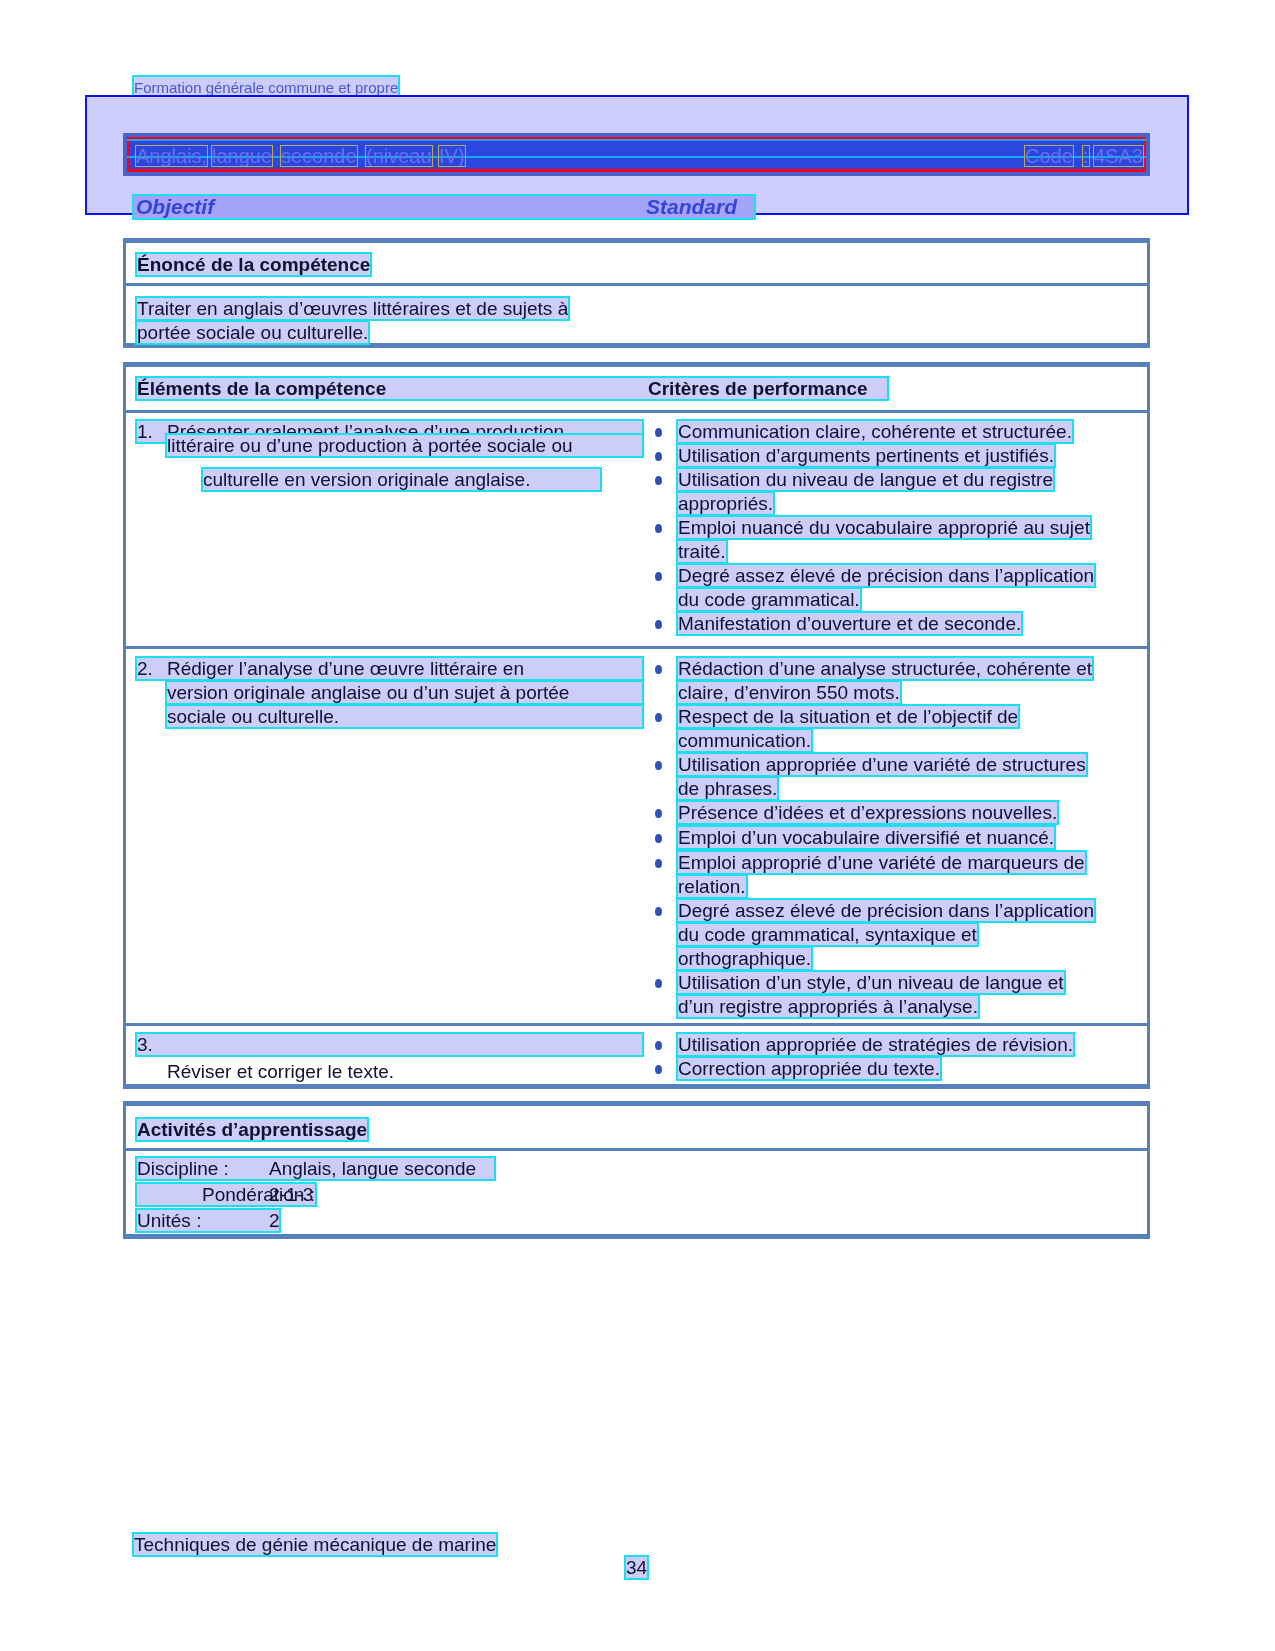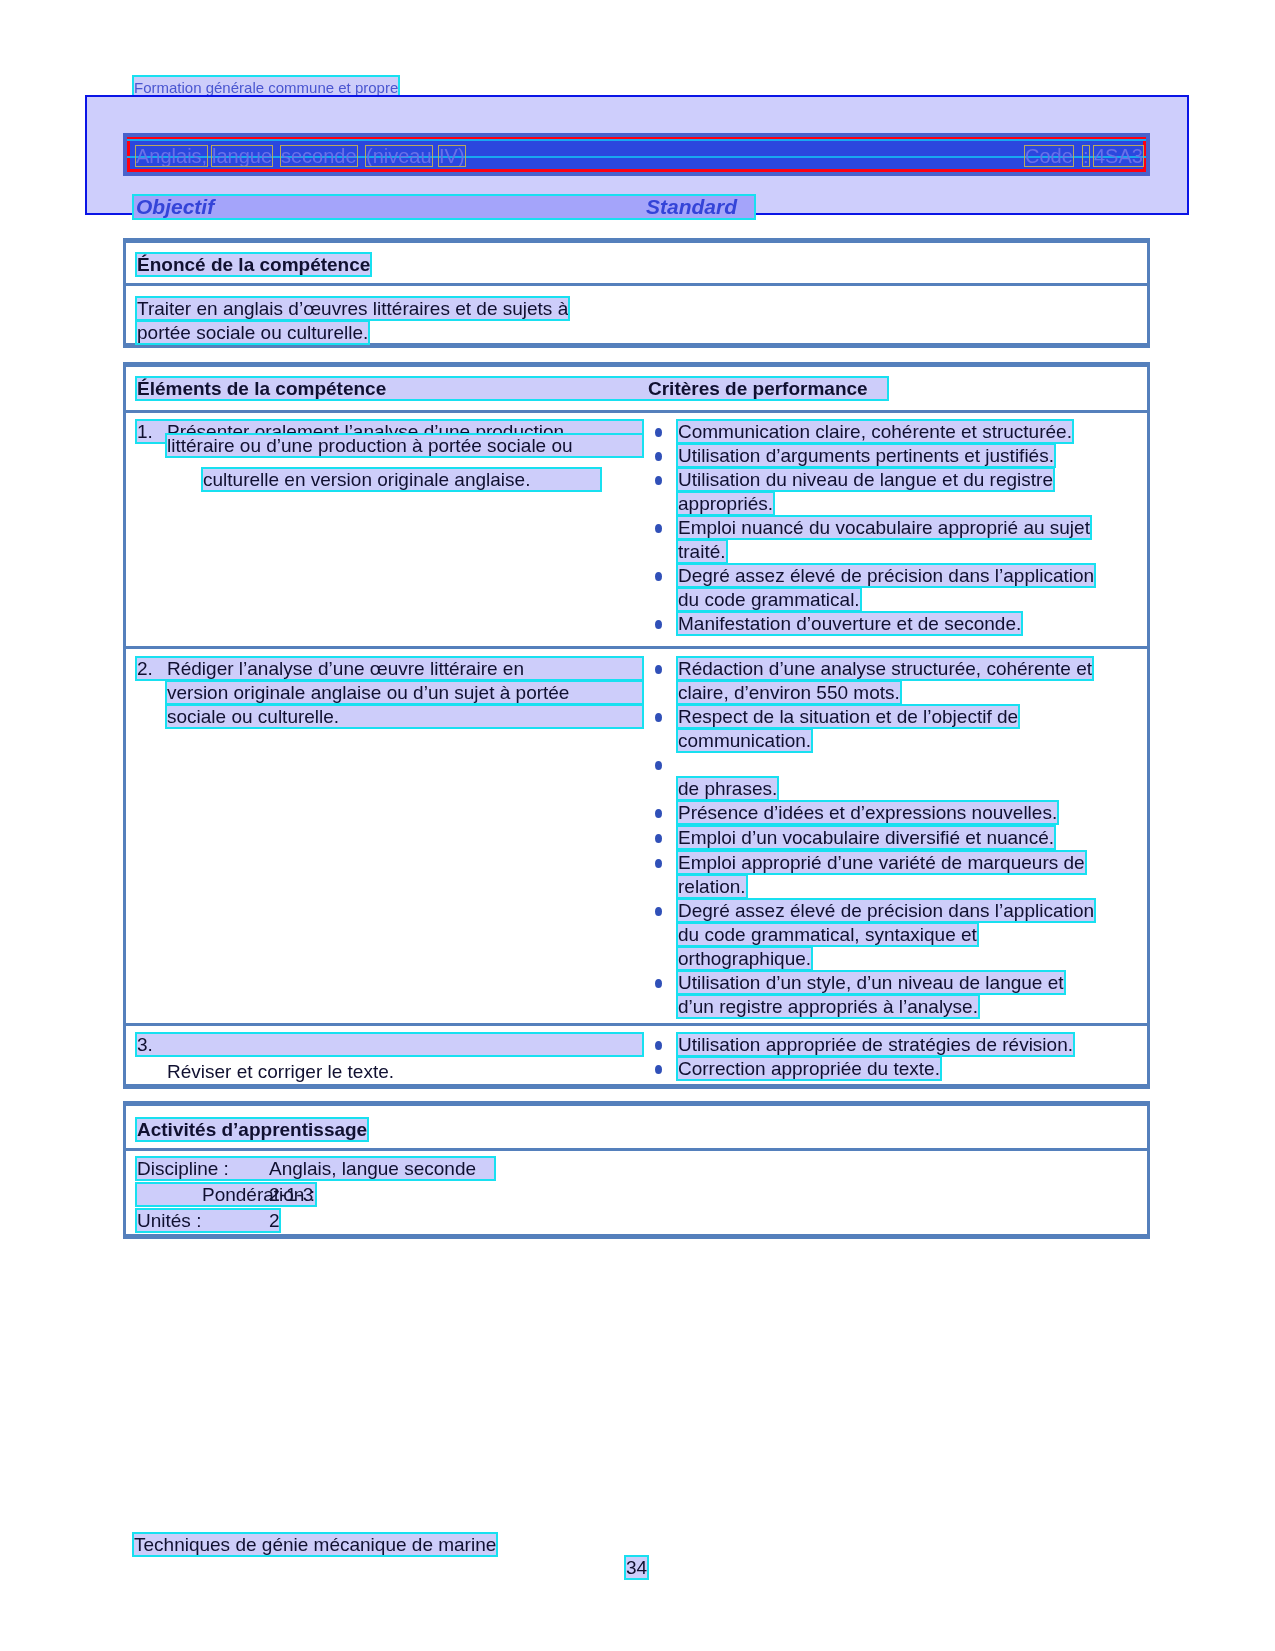--- a/index.html
+++ b/index.html
@@ -89,20 +89,21 @@
   <span class="txt hl" style="left:41px;top:315px;width:475px;">version originale anglaise ou d’un sujet à portée</span>
   <span class="txt hl" style="left:41px;top:339px;width:475px;">sociale ou culturelle.</span>
 
   <span class="bullet" style="left:529px;top:298px;"></span>
   <span class="txt hl" style="left:552px;top:291px;">Rédaction d’une analyse structurée, cohérente et</span>
   <span class="txt hl" style="left:552px;top:315px;">claire, d’environ 550 mots.</span>
   <span class="bullet" style="left:529px;top:346px;"></span>
   <span class="txt hl" style="left:552px;top:339px;">Respect de la situation et de l’objectif de</span>
   <span class="txt hl" style="left:552px;top:363px;">communication.</span>
   <span class="bullet" style="left:529px;top:394px;"></span>
+  <span class="txt hl" style="left:552px;top:387px;">Utilisation appropriée d’une variété de structures</span>
   <span class="txt hl" style="left:552px;top:411px;">de phrases.</span>
   <span class="bullet" style="left:529px;top:442px;"></span>
   <span class="txt hl" style="left:552px;top:435px;">Présence d’idées et d’expressions nouvelles.</span>
   <span class="bullet" style="left:529px;top:467px;"></span>
   <span class="txt hl" style="left:552px;top:460px;">Emploi d’un vocabulaire diversifié et nuancé.</span>
   <span class="bullet" style="left:529px;top:492px;"></span>
   <span class="txt hl" style="left:552px;top:485px;">Emploi approprié d’une variété de marqueurs de</span>
   <span class="txt hl" style="left:552px;top:509px;">relation.</span>
   <span class="bullet" style="left:529px;top:540px;"></span>
   <span class="txt hl" style="left:552px;top:533px;">Degré assez élevé de précision dans l’application</span>

